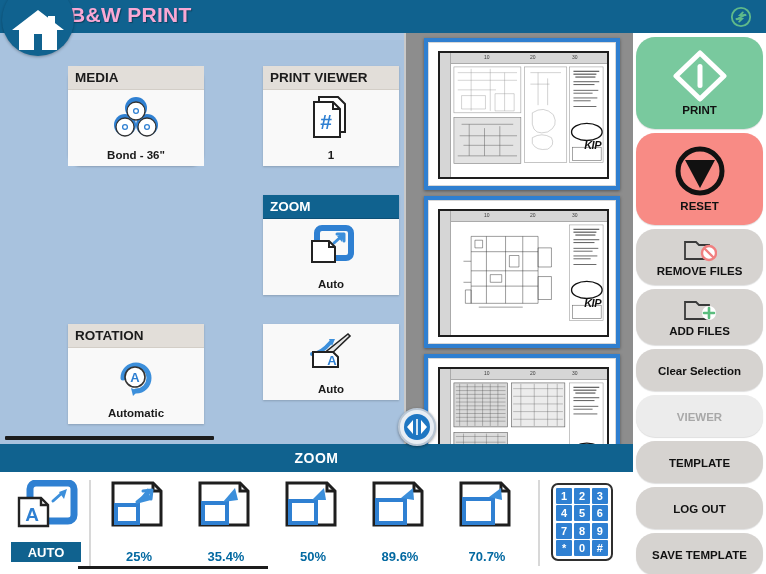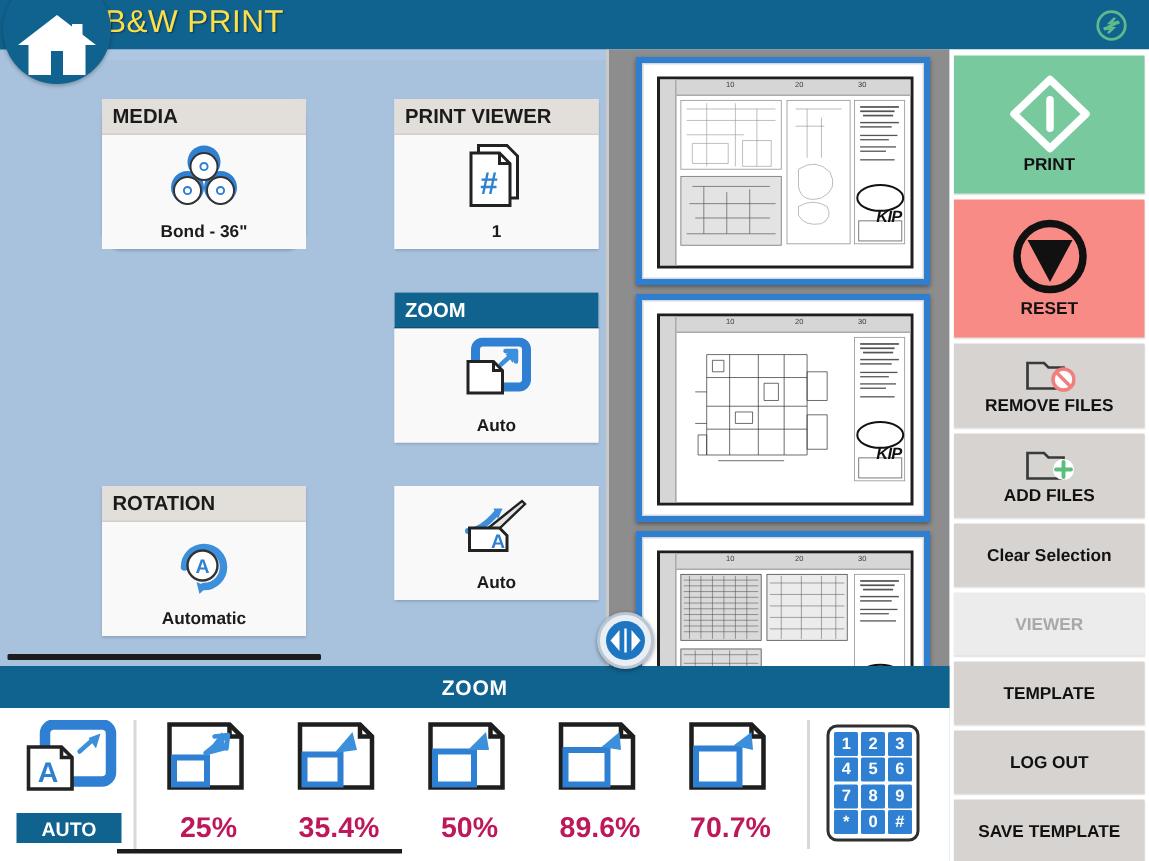--- a/index.html
+++ b/index.html
@@ -15,21 +15,21 @@
     background: #a8c2de;
   }
 
   
   .header {
     position: absolute; left: 0; top: 0; width: 766px; height: 33px;
     background: #10628f;
   }
   .header-title {
     position: absolute; left: 70px; top: 3px;
-    font-size: 21px; font-weight: normal; color: #fde047;
+    font-size: 21px; font-weight: bold; color: #f9a8d4;
     letter-spacing: 0.3px;
     text-shadow: 1px 1px 1px rgba(0,0,0,0.35);
   }
   .header-underline {
     position: absolute; left: 70px; top: 33px; width: 696px; height: 7px;
     background: #aec6e2;
   }
   .home-btn {
     position: absolute; left: 2px; top: -16px;
     width: 72px; height: 72px; border-radius: 50%;
@@ -143,20 +143,21 @@
     position: relative;
     width: 127px;
     margin: 0 auto 4px auto;
     background: #d6d3d0;
     color: #111;
     font-size: 11.5px; font-weight: bold;
     display: flex; flex-direction: column;
     align-items: center; justify-content: center;
     text-align: center;
     box-shadow: 0 1px 1px rgba(0,0,0,0.13);
+    border-radius: 19px;
   }
   .rbtn.big { height: 92px; }
   .rbtn.med { height: 56px; }
   .rbtn.small { height: 42px; }
   .rbtn.print { background: #79c99e; }
   .rbtn.reset { background: #f88b85; }
   .rbtn.disabled { background: #ececec; color: #a8a8a8; }
   .rbtn .lbl { margin-top: 2px; }
   .rbtn .ico { display: flex; align-items: center; justify-content: center; }
 
@@ -183,21 +184,21 @@
     display: flex; align-items: center; justify-content: center;
   }
   .zdiv {
     position: absolute; top: 8px; width: 2px; height: 86px; background: #d8d8d8;
   }
   .zoom-item {
     position: absolute; top: 6px; width: 86px; height: 92px; text-align: center;
   }
   .zoom-item .zlbl {
     position: absolute; left: 0; right: 0; bottom: 6px;
-    font-size: 19px; font-weight: bold; color: #be185d;
+    font-size: 13px; font-weight: bold; color: #0369a1;
   }
   .zoom-scroll {
     position: absolute; left: 78px; top: 566px; width: 190px; height: 3px;
     background: #1c1c1c;
   }
   .keypad {
     position: absolute; left: 551px; top: 483px; width: 62px; height: 78px;
     background: #ffffff;
     border: 2px solid #2f2f2f; border-radius: 7px;
     padding: 3px;

